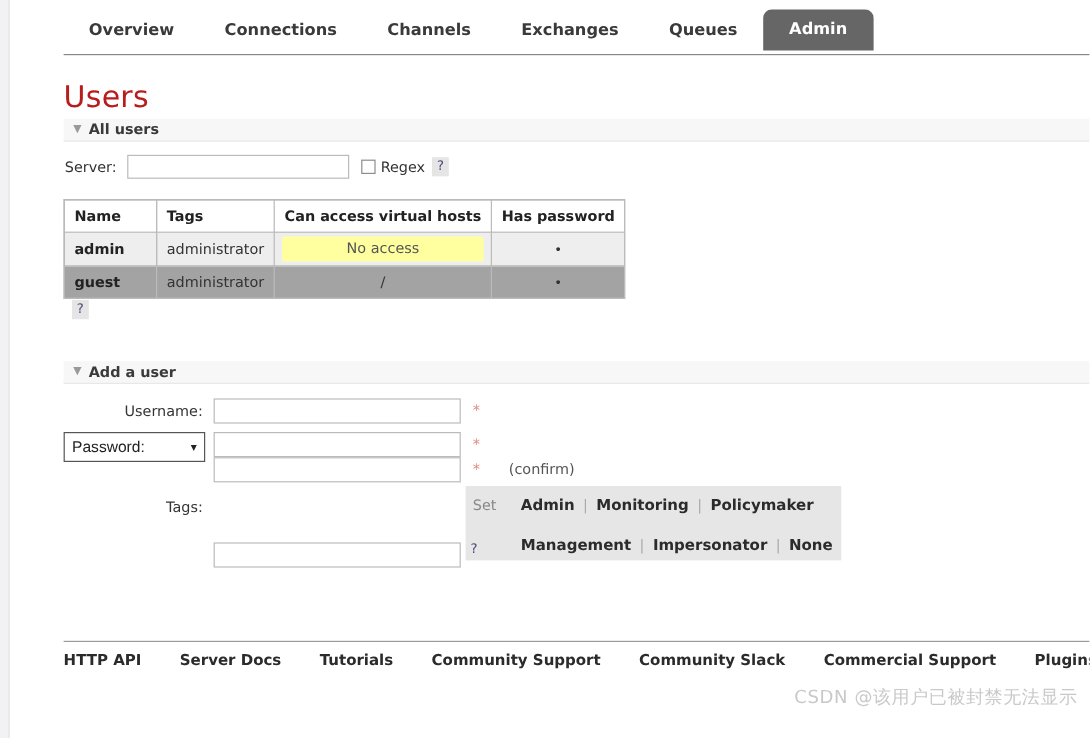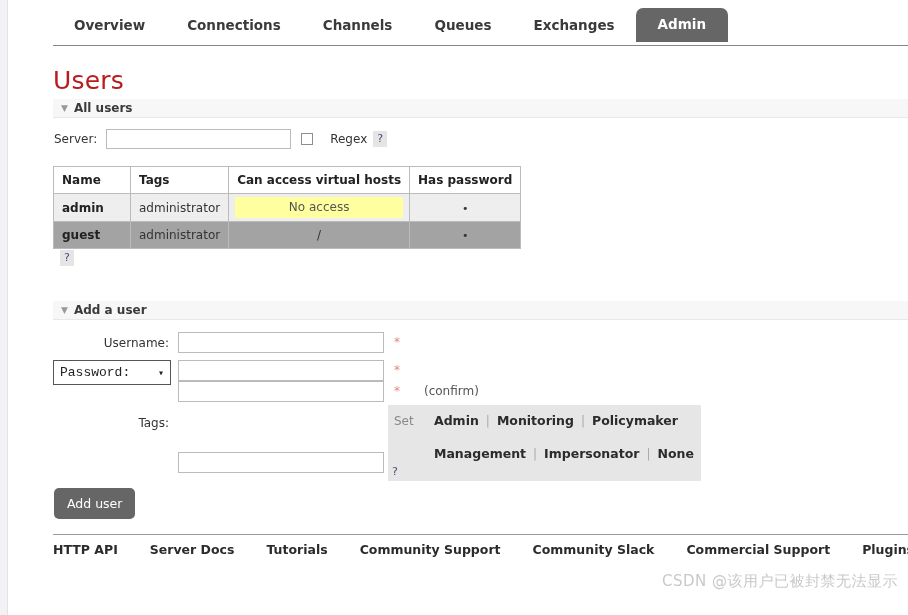--- a/index.html
+++ b/index.html
@@ -139,21 +139,21 @@
     height: 12px;
     border: 1px solid #8d8d8d;
     background: #ffffff;
     box-sizing: border-box;
     margin-left: 10px;
     cursor: pointer;
   }
   .regex-label {
     font-size: 12px;
     color: #333333;
-    margin-left: 17px;
+    margin-left: 4px;
   }
   .qmark {
     display: inline-block;
     background: #e5e5e5;
     color: #4d4d7a;
     font-size: 11px;
     line-height: 13px;
     padding: 1px 4px 2px 4px;
     margin-left: 6px;
     cursor: pointer;
@@ -274,38 +274,38 @@
 
   .pwd-select {
     position: absolute;
     left: 0px;
     top: 30px;
     width: 118px;
     height: 25px;
     border: 1px solid #555555;
     background: #ffffff;
     box-sizing: border-box;
-    font-family: Liberation Mono, monospace;
+    font-family: Liberation Sans, sans-serif;
     font-size: 13px;
     color: #222222;
     padding: 0 6px;
     display: flex;
     align-items: center;
     justify-content: space-between;
     cursor: pointer;
   }
   .chev { font-size: 10px; color: #222222; }
 
   
   .tags-panel {
     position: absolute;
     left: 335px;
     top: 75px;
     width: 313px;
-    height: 76px;
+    height: 62px;
     background: #e6e6e6;
   }
   .tags-panel-inner {
     padding: 5px 8px 0 6px;
   }
   .tp-line {
     display: flex;
     align-items: baseline;
     line-height: 21px;
     white-space: nowrap;
@@ -396,22 +396,22 @@
 
 <div id="page">
 
   <div class="left-gutter"></div>
 
   <div class="tabbar">
     <div class="tabs" id="tabs-container">
         <div class="tab">Overview</div>
         <div class="tab">Connections</div>
         <div class="tab">Channels</div>
+        <div class="tab">Exchanges</div>
         <div class="tab">Queues</div>
-        <div class="tab">Exchanges</div>
         <div class="tab active">Admin</div>
       </div>
   </div>
   <div class="tabbar-rule"></div>
 
   <div class="page-title">Users</div>
 
   <div class="section-head" id="allusers-head">
     <span class="sect-tri">▼</span>
     <span class="sect-label">All users</span>
@@ -502,21 +502,20 @@
         </div>
         <div class="tp-line second">
           <span id="presets-line2"><span class="tp-link">Management</span><span class="tp-sep">|</span><span class="tp-link">Impersonator</span><span class="tp-sep">|</span><span class="tp-link">None</span></span>
         </div>
       </div>
       <span class="tags-qmark">?</span>
     </div>
 
   </div>
 
-  <button class="add-user-btn">Add user</button>
 
   <div class="footer-rule"></div>
   <div class="footer" id="footer-container">
       <span class="footer-link">HTTP API</span>
       <span class="footer-link">Server Docs</span>
       <span class="footer-link">Tutorials</span>
       <span class="footer-link">Community Support</span>
       <span class="footer-link">Community Slack</span>
       <span class="footer-link">Commercial Support</span>
       <span class="footer-link">Plugins</span>

